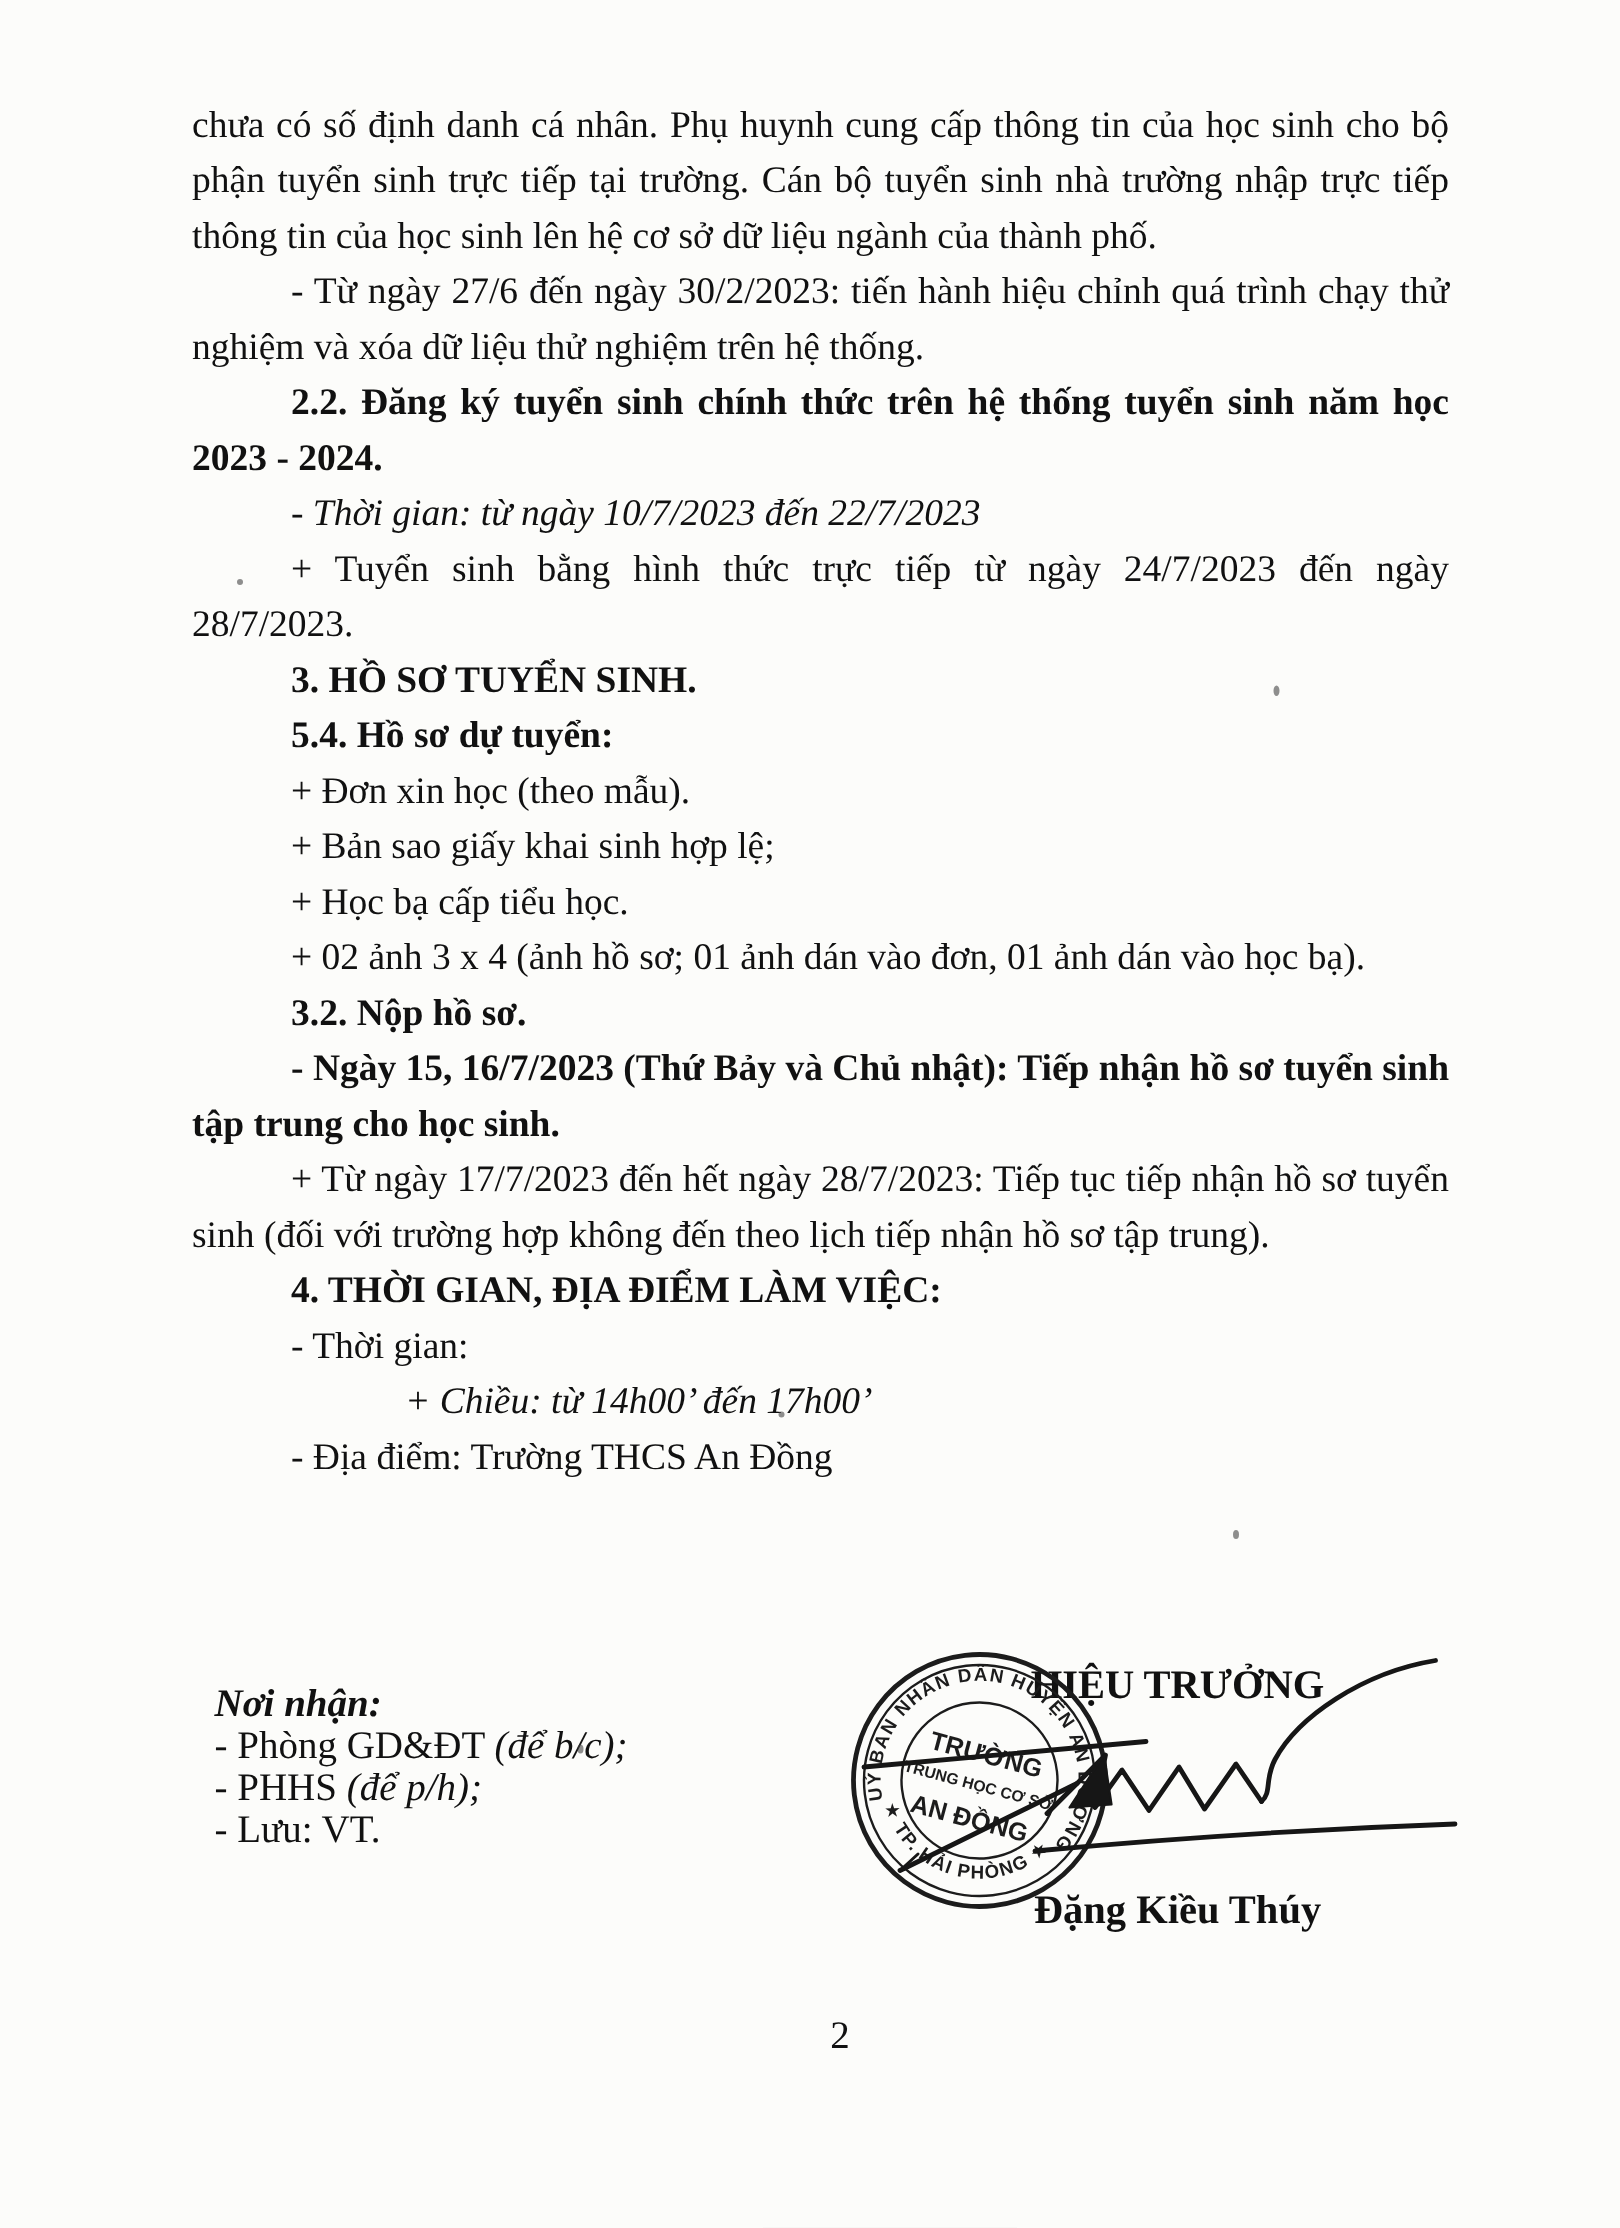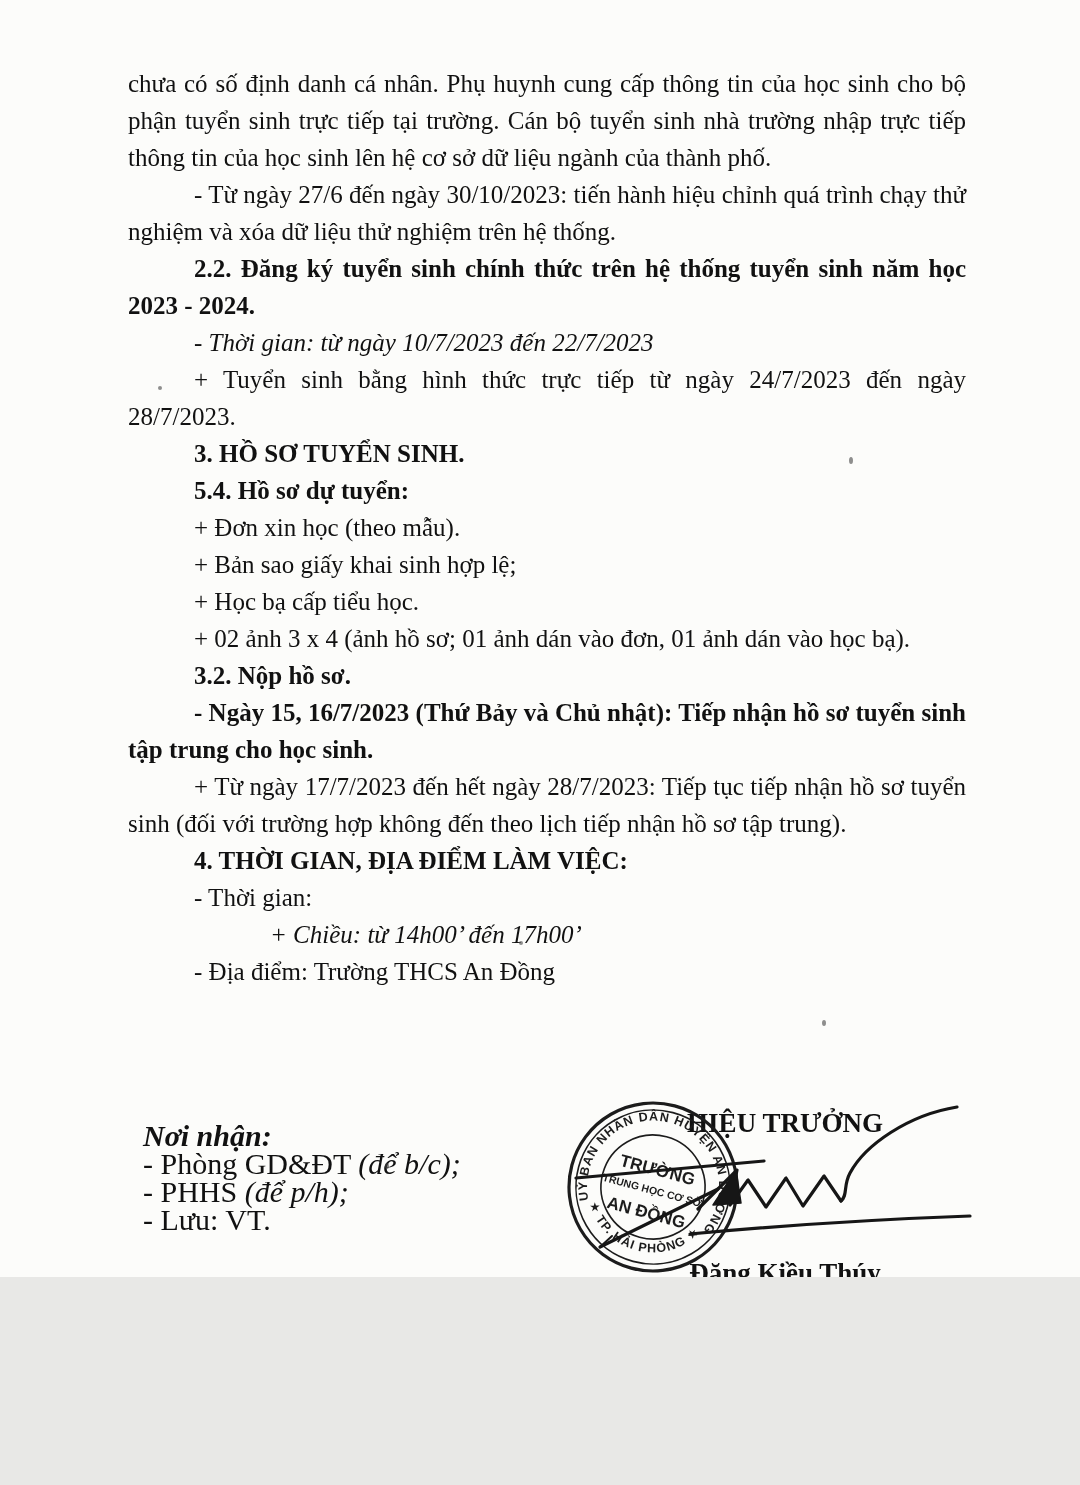--- a/index.html
+++ b/index.html
@@ -3,21 +3,21 @@
 <meta charset="utf-8">
 <style>
   html,body{margin:0;padding:0;}
   body{
     width:1080px;height:1485px;
     background:#e8e8e6;
     font-family:"Liberation Serif","DejaVu Serif",serif;
   }
   .page{
     position:relative;
-    width:1080px;height:1277px;
+    width:1080px;height:1485px;
     background:#fcfcfa;
     color:#111;
     overflow:hidden;
   }
   .body-text{
     position:absolute;
     left:128px;top:65px;
     width:838px;
     font-size:25px;
     line-height:37px;
@@ -27,21 +27,21 @@
   .ind{text-indent:66px;}
   .ind2{text-indent:142px;}
   .ind3{text-indent:82px;}
   .b{font-weight:bold;}
   .i{font-style:italic;}
   .bi{font-weight:bold;}
   .noj{text-align:left;}
   .recipients{
     position:absolute;
     left:143px;top:1122px;
-    font-size:30px;
+    font-size:26px;
     line-height:28px;
   }
   .recipients .title{font-weight:bold;font-style:italic;}
   .signer-title{
     position:absolute;
     left:635px;top:1108px;width:300px;
     text-align:center;
     font-size:27px;font-weight:bold;
   }
   .signer-name{
@@ -68,21 +68,21 @@
   }
   .speck{position:absolute;background:#444;border-radius:50%;opacity:.6;}
 </style>
 </head>
 <body>
 
 <div class="page">
 
   <div class="body-text">
     <p>chưa có số định danh cá nhân. Phụ huynh cung cấp thông tin của học sinh cho bộ phận tuyển sinh trực tiếp tại trường. Cán bộ tuyển sinh nhà trường nhập trực tiếp thông tin của học sinh lên hệ cơ sở dữ liệu ngành của thành phố.</p>
-    <p class="ind">- Từ ngày 27/6 đến ngày 30/10/2023: tiến hành hiệu chỉnh quá trình chạy thử nghiệm và xóa dữ liệu thử nghiệm trên hệ thống.</p>
+    <p class="ind">- Từ ngày 27/6 đến ngày 30/2/2023: tiến hành hiệu chỉnh quá trình chạy thử nghiệm và xóa dữ liệu thử nghiệm trên hệ thống.</p>
     <p class="ind bi">2.2. Đăng ký tuyển sinh chính thức trên hệ thống tuyển sinh năm học 2023 - 2024.</p>
     <p class="ind i noj">- Thời gian: từ ngày 10/7/2023 đến 22/7/2023</p>
     <p class="ind">+ Tuyển sinh bằng hình thức trực tiếp từ ngày 24/7/2023 đến ngày 28/7/2023.</p>
     <p class="ind b noj">3. HỒ SƠ TUYỂN SINH.</p>
     <p class="ind bi noj">5.4. Hồ sơ dự tuyển:</p>
     <p class="ind noj">+ Đơn xin học (theo mẫu).</p>
     <p class="ind noj">+ Bản sao giấy khai sinh hợp lệ;</p>
     <p class="ind noj">+ Học bạ cấp tiểu học.</p>
     <p class="ind noj">+ 02 ảnh 3 x 4 (ảnh hồ sơ; 01 ảnh dán vào đơn, 01 ảnh dán vào học bạ).</p>
     <p class="ind bi noj">3.2. Nộp hồ sơ.</p>

